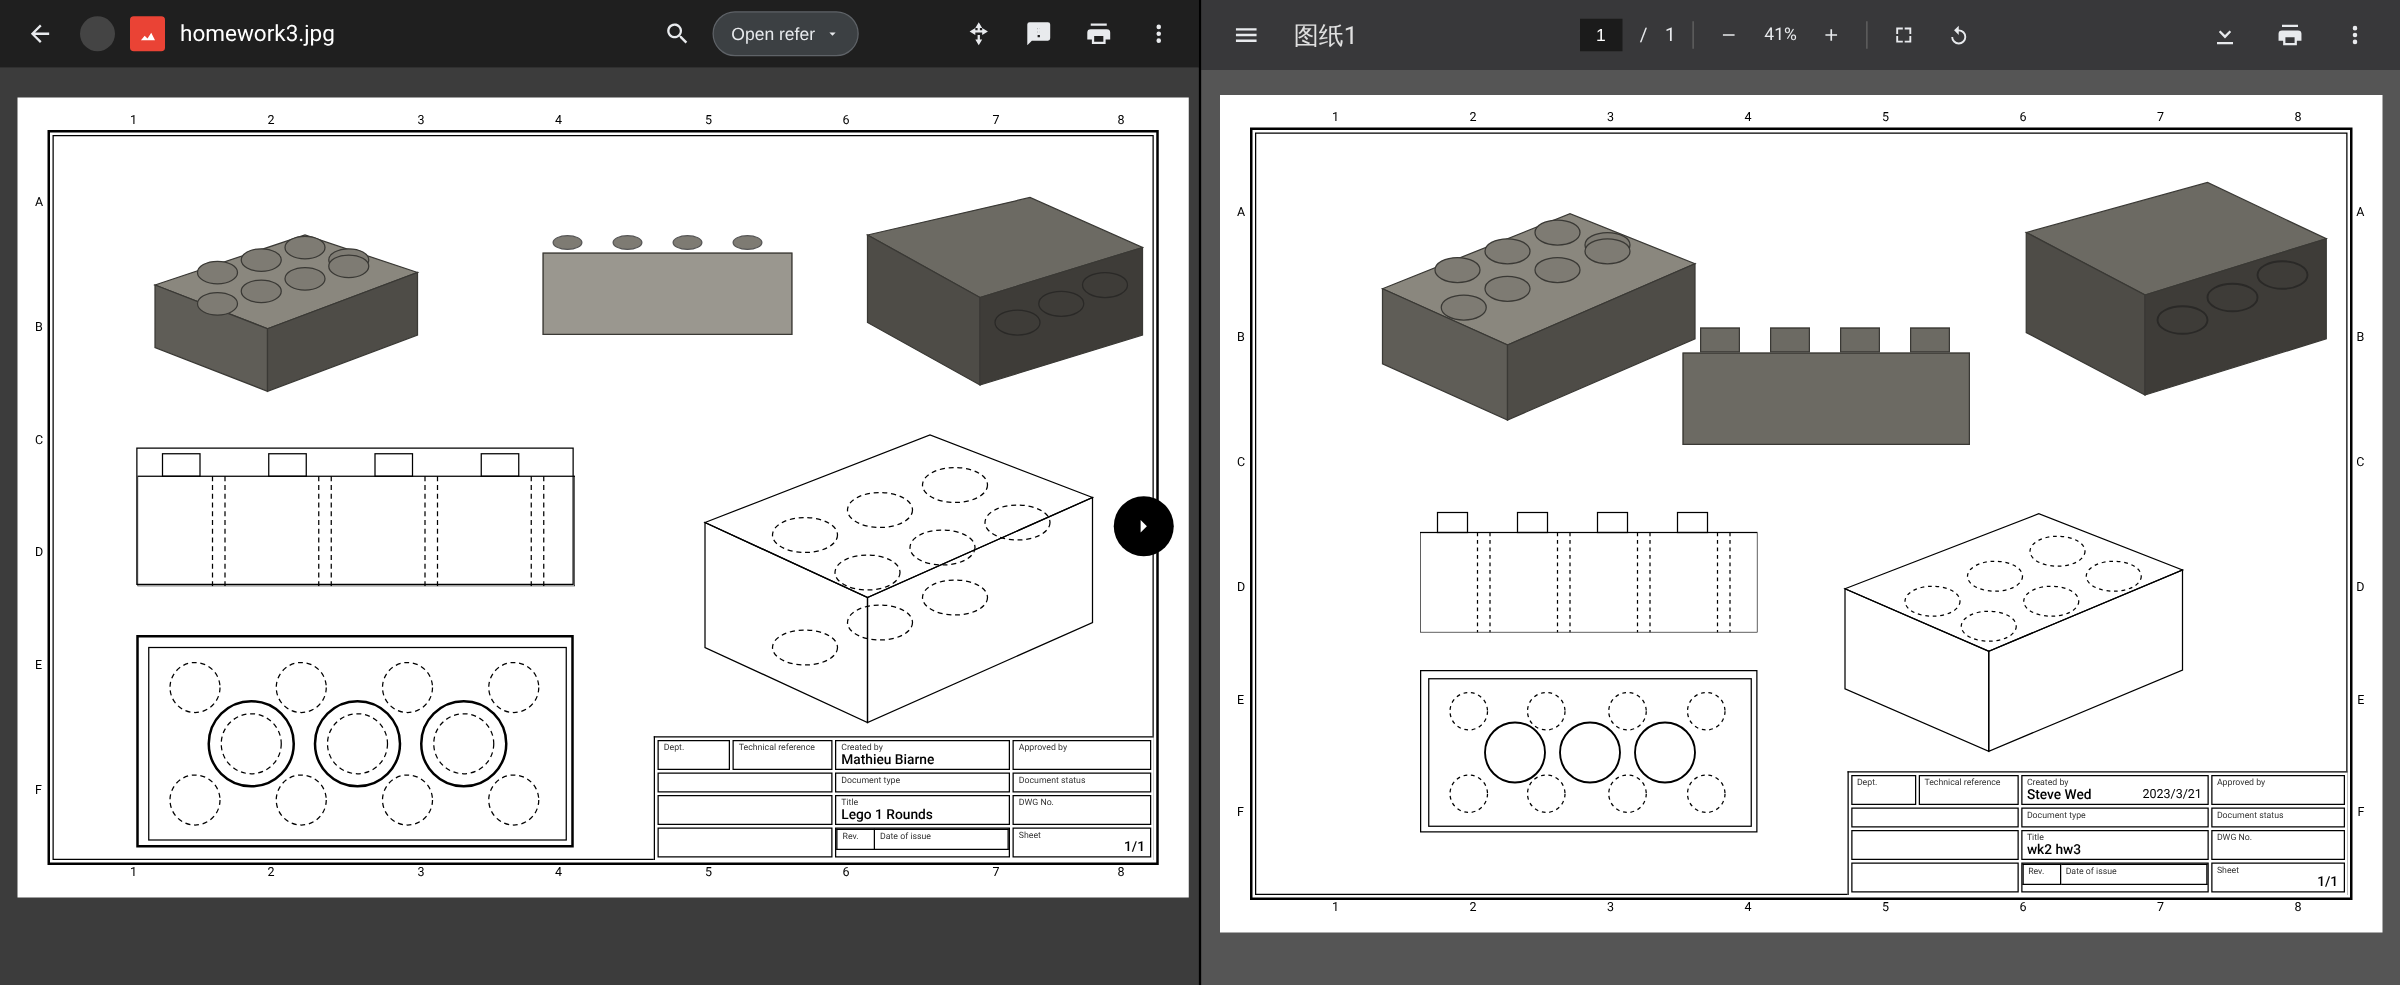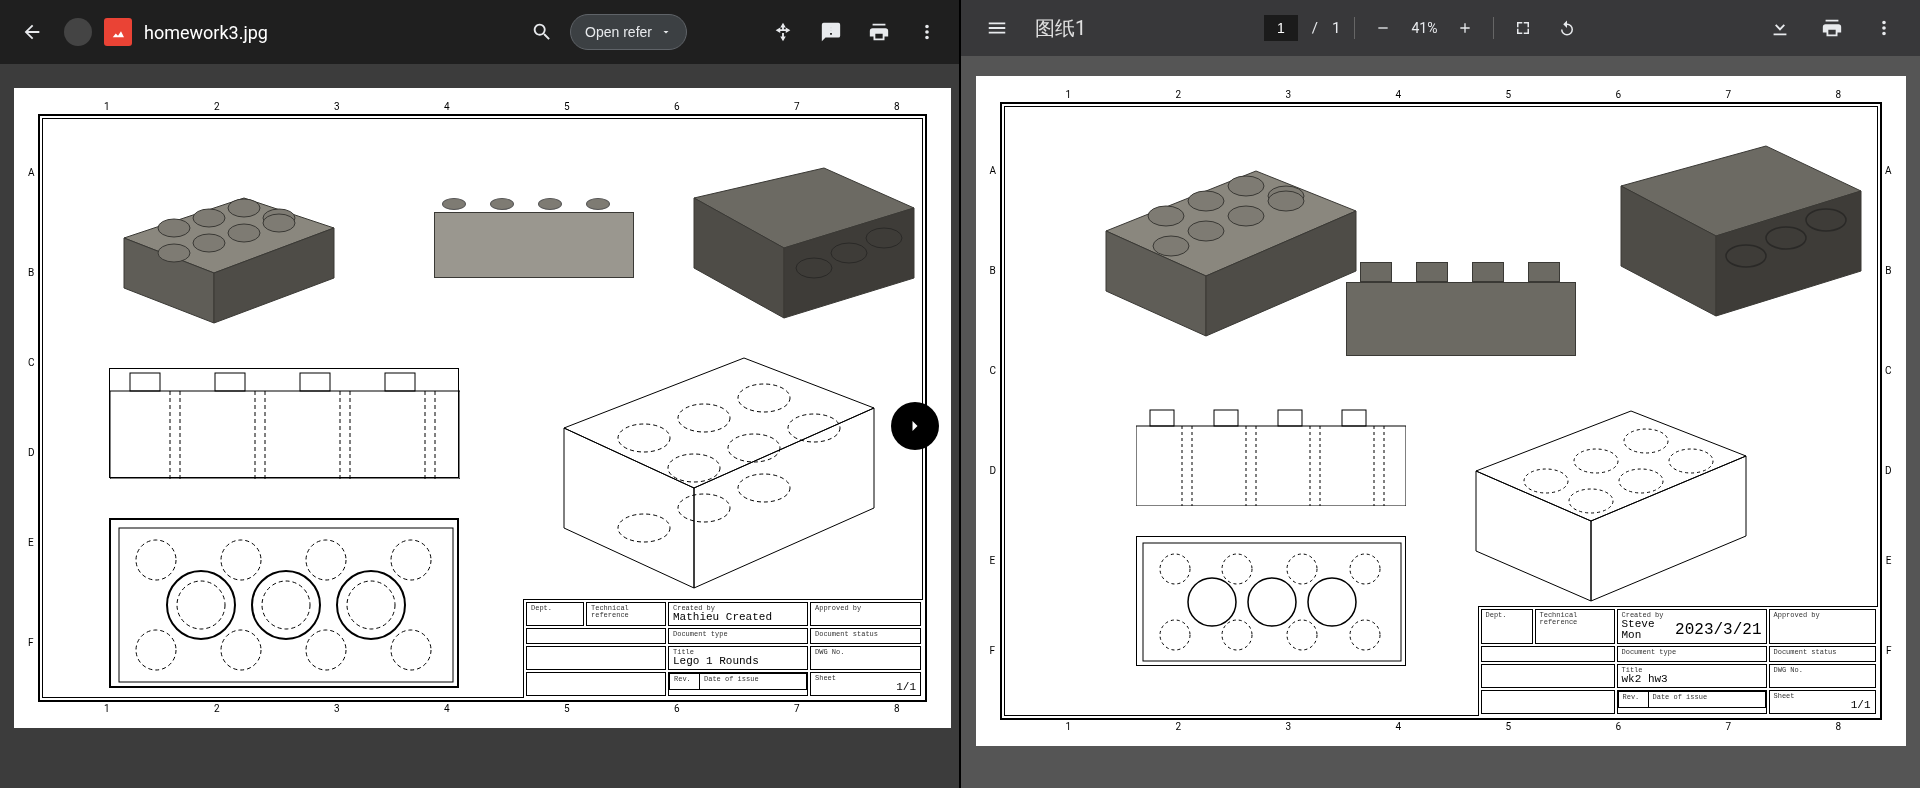--- a/index.html
+++ b/index.html
@@ -1,21 +1,21 @@
 <!DOCTYPE html>
 <html><head>
 <meta charset="utf-8">
 <style>
   html,body{margin:0;padding:0;width:1920px;height:788px;overflow:hidden;font-family:'Google Sans',Roboto,Arial,sans-serif;background:#2a2a2a;color:#e8eaed;}
   *{box-sizing:border-box;}
   .split{display:flex;width:1920px;height:788px;}
   .pane{flex:1;position:relative;display:flex;flex-direction:column;min-width:0;}
   .pane-left{border-right:2px solid #000;}
   
-  .drv-bar{height:64px;background:#1f1f1f;display:flex;align-items:center;padding:0 12px;gap:8px;}
+  .drv-bar{height:54px;background:#1f1f1f;display:flex;align-items:center;padding:0 12px;gap:8px;}
   .icon-btn{width:40px;height:40px;border:none;background:transparent;color:#e8eaed;border-radius:50%;display:flex;align-items:center;justify-content:center;cursor:pointer;}
   .icon-btn svg{width:22px;height:22px;fill:currentColor;}
   .drive-thumb{width:28px;height:28px;background:#ea4335;border-radius:3px;display:flex;align-items:center;justify-content:center;}
   .drive-thumb svg{width:18px;height:18px;fill:#fff;}
   .fname{font-size:18px;color:#fff;margin-left:4px;white-space:nowrap;}
   .spacer{flex:1;}
   .openwith{height:36px;border-radius:18px;border:1px solid #5f6368;background:#3c4043;color:#e8eaed;display:flex;align-items:center;padding:0 14px;gap:8px;font-size:14px;cursor:pointer;}
   .openwith svg{width:12px;height:12px;fill:currentColor;}
   .drv-bg{flex:1;background:#3c3c3c;position:relative;display:flex;align-items:flex-start;justify-content:flex-start;padding:24px 8px 8px;}
   .crumbs{position:absolute;top:30px;left:260px;color:#5f6368;font-size:22px;display:flex;gap:24px;align-items:center;opacity:.35;}
@@ -32,21 +32,21 @@
   .pdf-bg{flex:1;background:#555;display:flex;align-items:flex-start;justify-content:center;padding:20px 0;}
   
   .sheet{background:#fff;color:#000;position:relative;line-height:1;}
   .sheet-left{width:940px;height:640px;margin-left:6px;}
   .sheet-right{width:930px;height:670px;}
   .border{position:absolute;inset:26px 24px 26px 24px;border:2px solid #000;}
   .border-inner{position:absolute;inset:30px 28px 30px 28px;border:1px solid #000;}
   
   .tick{position:absolute;font-size:10px;color:#000;}
   
-  .tblock{position:absolute;right:28px;bottom:30px;border:1px solid #000;border-right:none;border-bottom:none;font-size:9px;background:#fff;font-family:Liberation Mono, monospace;}
+  .tblock{position:absolute;right:28px;bottom:30px;border:1px solid #000;border-right:none;border-bottom:none;font-size:9px;background:#fff;}
   .tblock td{border:1px solid #000;padding:2px 4px;vertical-align:top;height:16px;}
   .tb-lab{font-size:7px;color:#333;}
   .tb-val{font-size:11px;font-weight:500;}
   
   .view{position:absolute;}
   .wire{border:1px solid #000;background:transparent;}
   .stud{position:absolute;width:24px;height:12px;border:1px solid #555;border-radius:50%;background:#7e7b73;}
   
   .flex{display:flex;align-items:center;}
 </style>
@@ -262,21 +262,21 @@
           <tbody>
               <tr>
             <td style="width:58px">
                   <div class="tb-lab">Dept.</div>
                 </td>
             <td style="width:80px">
                   <div class="tb-lab">Technical reference</div>
                 </td>
             <td style="width:140px">
                   <div class="tb-lab">Created by</div>
-                <div class="tb-val">Mathieu Created</div>
+                <div class="tb-val">Mathieu Biarne</div>
                 </td>
             <td>
                   <div class="tb-lab">Approved by</div>
                 </td>
           </tr>
           <tr>
             <td colspan="2"></td>
             <td>
                   <div class="tb-lab">Document type</div>
                 </td>
@@ -521,22 +521,22 @@
               <tr>
             <td style="width:52px">
                   <div class="tb-lab">Dept.</div>
                 </td>
             <td style="width:80px">
                   <div class="tb-lab">Technical reference</div>
                 </td>
             <td style="width:150px">
                   <div class="tb-lab">Created by</div>
               <div class="flex" style="justify-content:space-between">
-                <span class="tb-val">Steve Mon</span>
-                <span style="font-size:16px">2023/3/21</span>
+                <span class="tb-val">Steve Wed</span>
+                <span style="font-size:10px">2023/3/21</span>
               </div>
                 </td>
             <td>
                   <div class="tb-lab">Approved by</div>
                 </td>
           </tr>
           <tr>
             <td colspan="2"></td>
             <td>
                   <div class="tb-lab">Document type</div>

